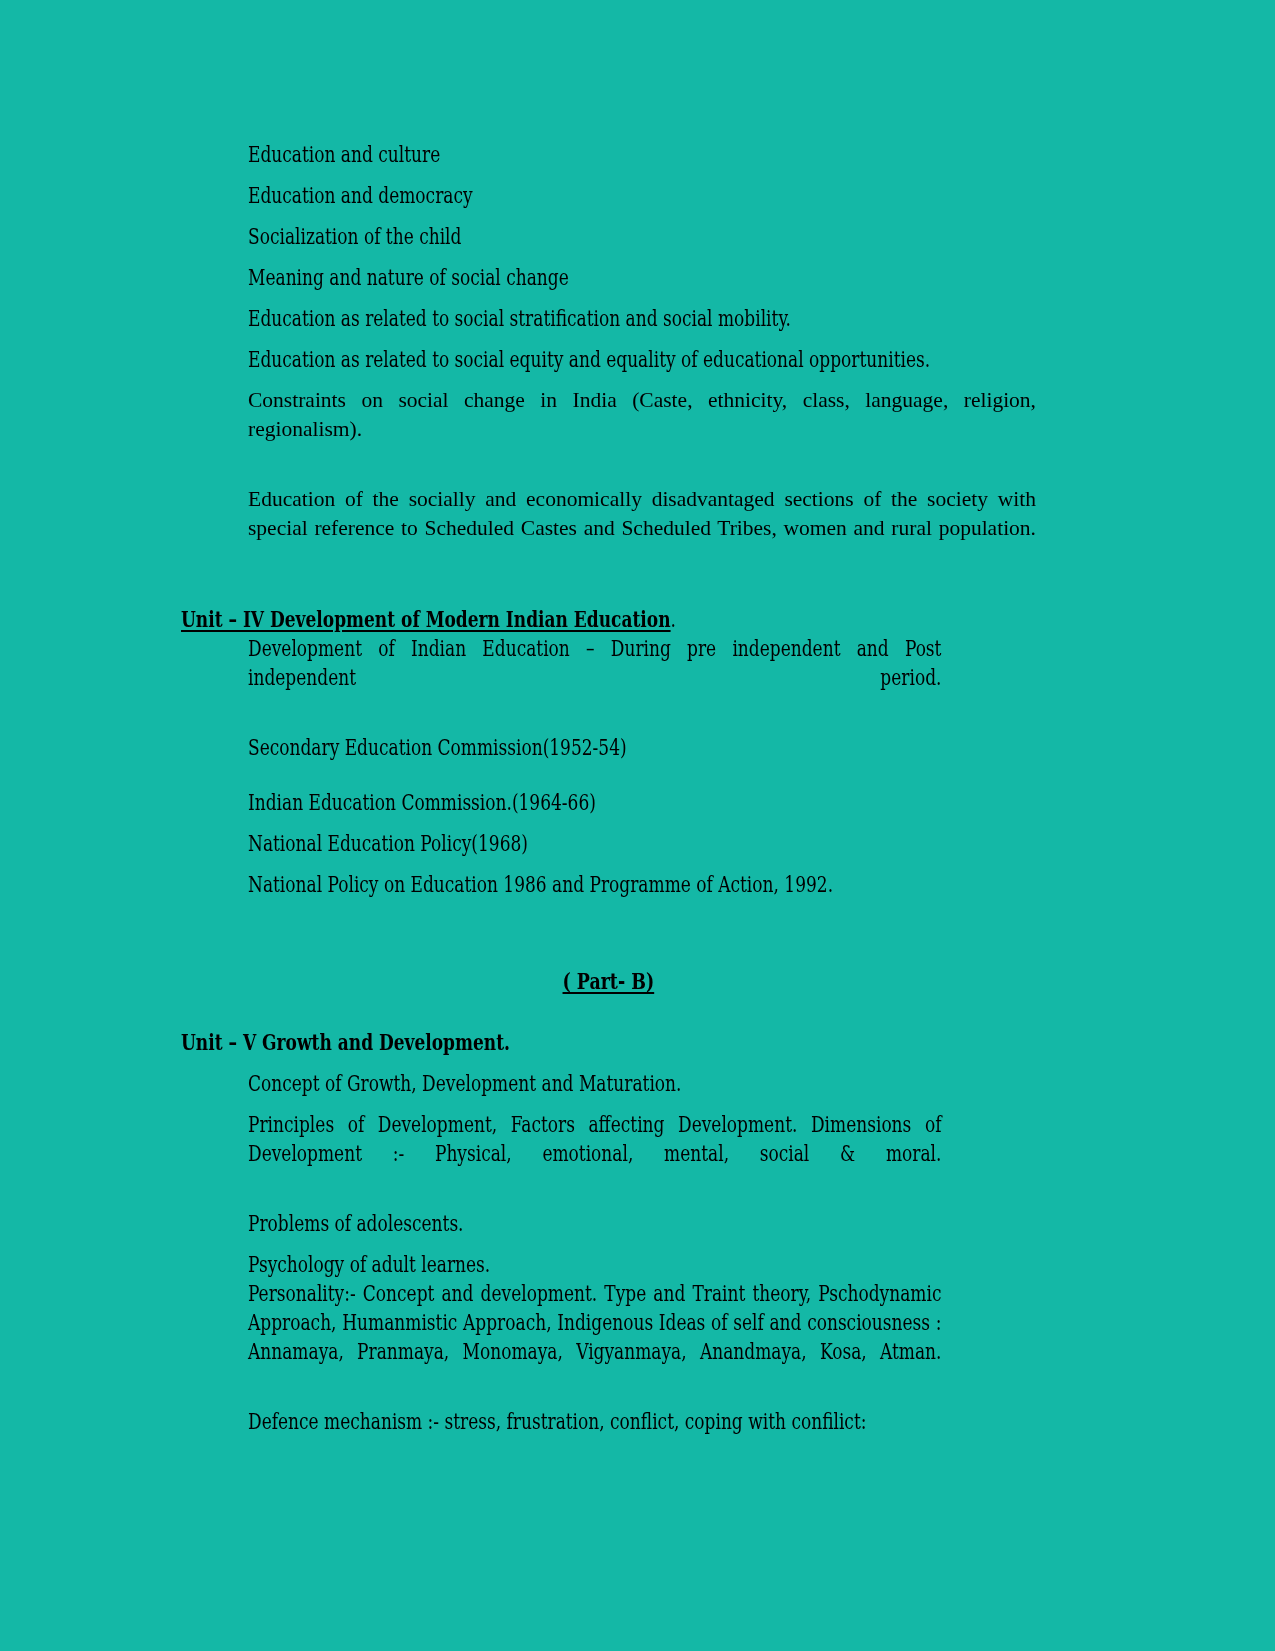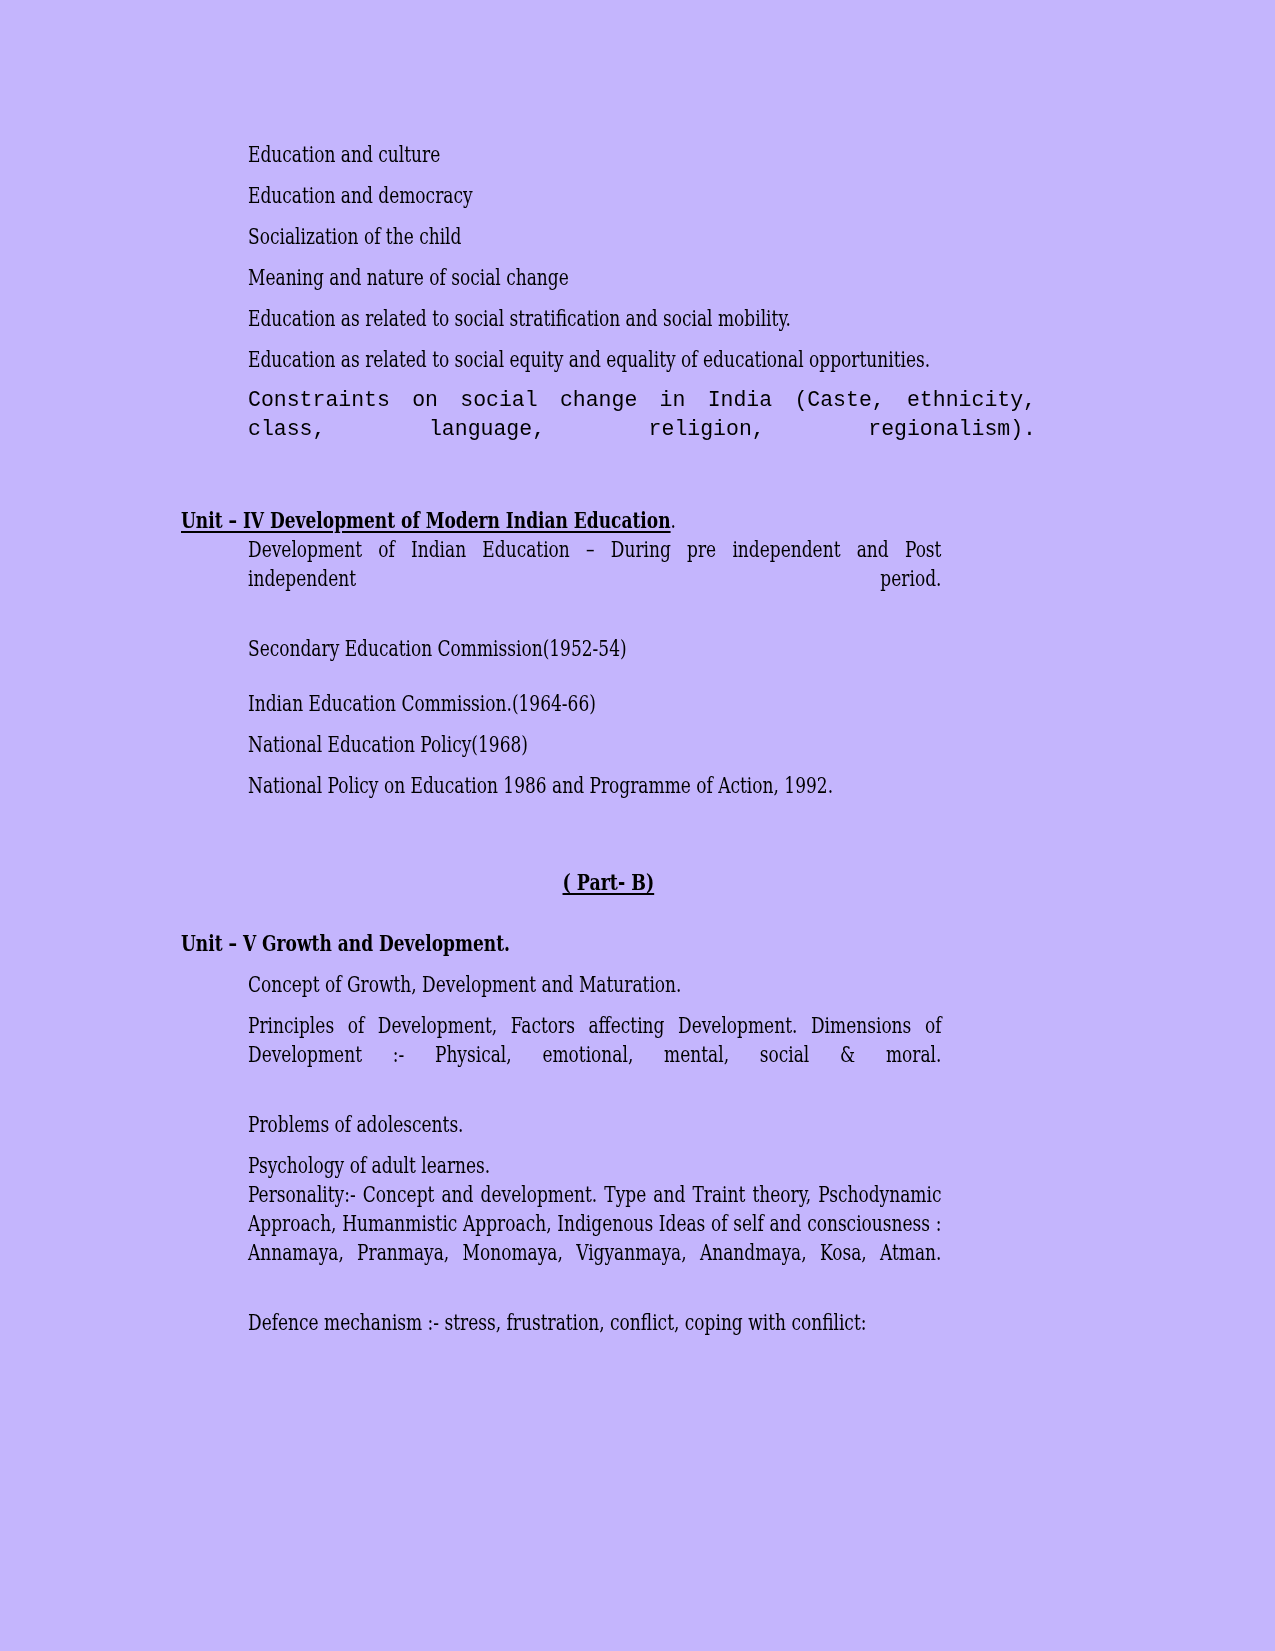--- a/index.html
+++ b/index.html
@@ -15,21 +15,21 @@
     font-family: "Liberation Serif", "DejaVu Serif", serif;
     color: #000000;
     overflow: hidden;
   }
 
   .page {
     position: absolute;
     top: 0; left: 0;
     width: 1275px;
     height: 1651px;
-    background: #c4b5fd;
+    background: #14b8a6;
   }
 
   
   .content {
     position: absolute;
     left: 181px;
     top: 140px;
     width: 855px;
   }
 
@@ -42,21 +42,21 @@
   
   .cond {
     font-family: "DejaVu Serif Condensed", "Liberation Serif", serif;
     font-stretch: condensed;
     transform: scaleX(0.88);
     transform-origin: left center;
     width: 113.6%;
   }
   
   .wide {
-    font-family: Liberation Mono, monospace;
+    font-family: Liberation Serif, serif;
   }
 
   .indent {
     margin-left: 67px;
     width: 788px;
   }
 
   .p {
     font-size: 21.5px;
     line-height: 29px;
@@ -134,20 +134,23 @@
       </div>
 
       <div class="blk indent p cond">
         <span>Education as related to social equity and equality of educational opportunities.</span>
       </div>
 
       <div class="blk indent p wide jblock">
         <span>Constraints on social change in India (Caste, ethnicity, class, language, religion, regionalism).</span>
       </div>
 
+      <div class="blk indent p wide jblock">
+        <span>Education of the socially and economically disadvantaged sections of the society with special reference to Scheduled Castes and Scheduled Tribes, women and rural population.</span>
+      </div>
 
     </div>
 
     <div class="gap-md"></div>
 
     <div class="unit-head cond"><span class="u">Unit – IV Development of Modern Indian Education</span><span class="dot">.</span></div>
 
     <div>
 
       <div class="blk indent p cond jblock">

